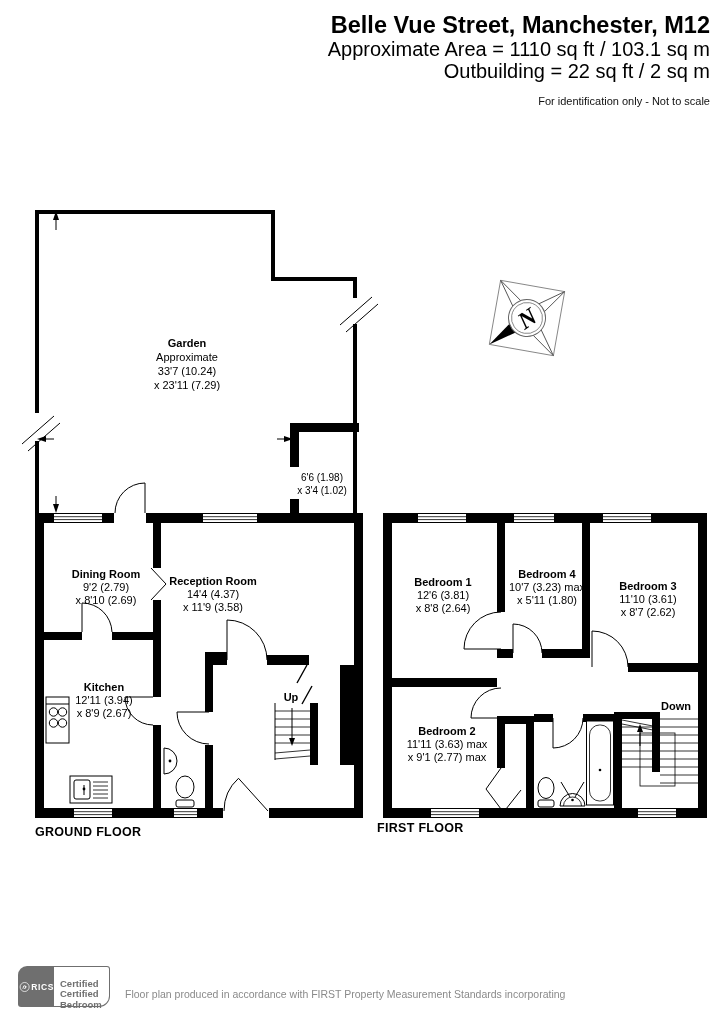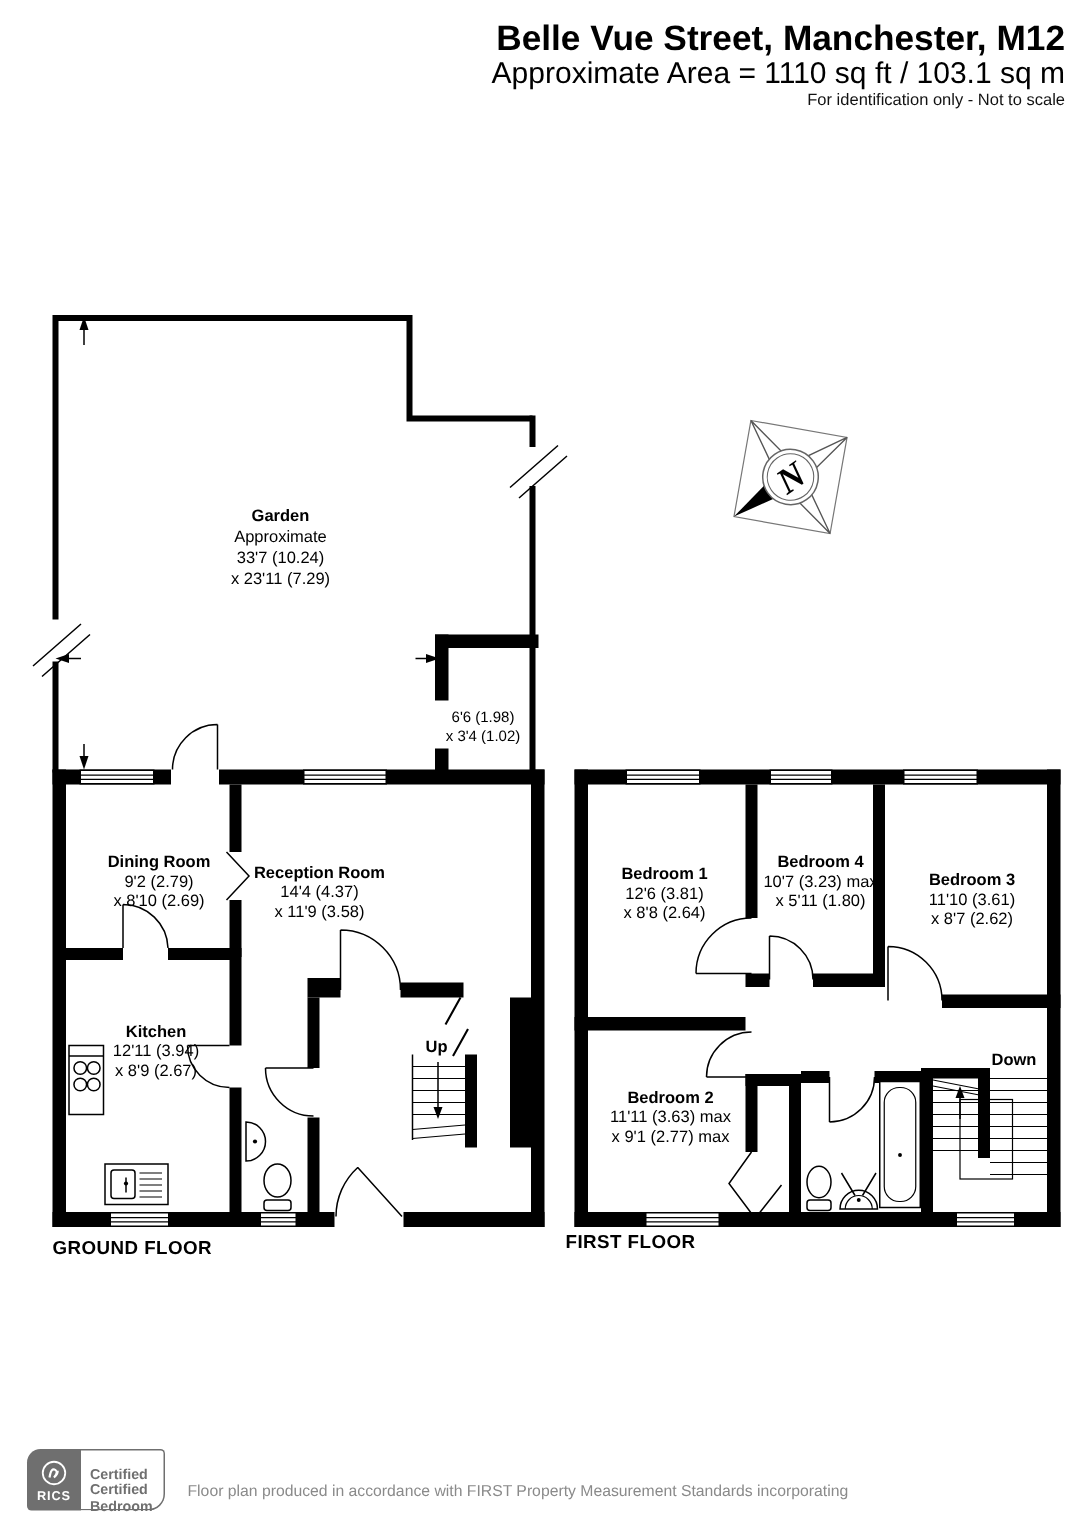--- a/index.html
+++ b/index.html
@@ -1,55 +1,56 @@
 <!DOCTYPE html>
 <html><head>
 <meta charset="utf-8">
 <style>
   html,body{margin:0;padding:0}
   body{width:724px;height:1024px;background:#fff;position:relative;overflow:hidden;
        font-family:"Liberation Sans",sans-serif;color:#000}
   .hdr{position:absolute;top:12px;right:14px;text-align:right}
   .hdr .title{font-size:23.5px;font-weight:bold;line-height:26px}
   .hdr .sub{font-size:20px;line-height:22px}
-  .hdr .disc{font-size:11px;margin-top:1px;color:#111}
+  .hdr .disc{font-size:11px;margin-top:13px;color:#111}
   svg.plan{position:absolute;left:0;top:0}
   
   .w{fill:#000;stroke:none}
   .ln{stroke:#000;stroke-width:1;fill:none}
   .ln2{stroke:#000;stroke-width:1.4;fill:none}
   .thin{stroke:#000;stroke-width:.8;fill:none}
   .fence{stroke:#000;stroke-width:4;fill:none}
   .win{fill:#fff;stroke:#000;stroke-width:1}
   .gap{fill:#fff;stroke:none}
   .fix{fill:#fff;stroke:#000;stroke-width:1}
   .rname{font:bold 11px "Liberation Sans",sans-serif;text-anchor:middle;fill:#000}
   .rdim{font:11px "Liberation Sans",sans-serif;text-anchor:middle;fill:#000}
   .obdim{font:10px "Liberation Sans",sans-serif;text-anchor:middle;fill:#000}
   .flabel{font:bold 12.5px "Liberation Sans",sans-serif;fill:#000;letter-spacing:.3px}
   .updown{font:bold 11px "Liberation Sans",sans-serif;text-anchor:middle;fill:#000}
   .nletter{font:bold italic 24px "Liberation Serif",serif;text-anchor:middle;fill:#000}
   .gray{stroke:#777;stroke-width:.8;fill:none}
   
   .badge{position:absolute;left:18px;top:966px;display:flex;height:41px}
   .badge-left{width:36px;background:#6f6f6f;border-radius:9px 0 0 3px;display:flex;
-              flex-direction:column;align-items:center;justify-content:center}
+              flex-direction:row;align-items:center;justify-content:center}
   .badge-rics{color:#fff;font-size:8.5px;font-weight:bold;letter-spacing:.6px;margin-top:0}
   .badge-right{border:1.6px solid #6f6f6f;border-left:none;border-radius:0 3px 11px 0;
                padding:18px 7px 2px 6px;color:#6f6f6f;font-size:9.5px;font-weight:bold;
                line-height:10.5px;display:flex;flex-direction:column;justify-content:center;background:#fff}
   .fnote{position:absolute;left:125px;top:962px;color:#8a8a8a;font-size:10.5px;
          line-height:13px;white-space:pre}
 </style>
 </head>
 <body>
 
 <div class="hdr">
   <div class="title">Belle Vue Street, Manchester, M12</div>
   <div class="sub">Approximate Area = 1110 sq ft / 103.1 sq m</div>
+  <div class="sub">Outbuilding = 22 sq ft / 2 sq m</div>
   <div class="disc">For identification only - Not to scale</div>
 </div>
 
 <svg class="plan" width="724" height="1024" viewBox="0 0 724 1024">
 
   <g>
     <g>
       <path class="fence" d="M 37 212 H 273 V 279 H 355"></path>
       <path class="fence" d="M 37 210 V 413 M 37 441 V 515"></path>
       <path class="fence" d="M 355 277 V 298 M 355 324 V 515"></path>

